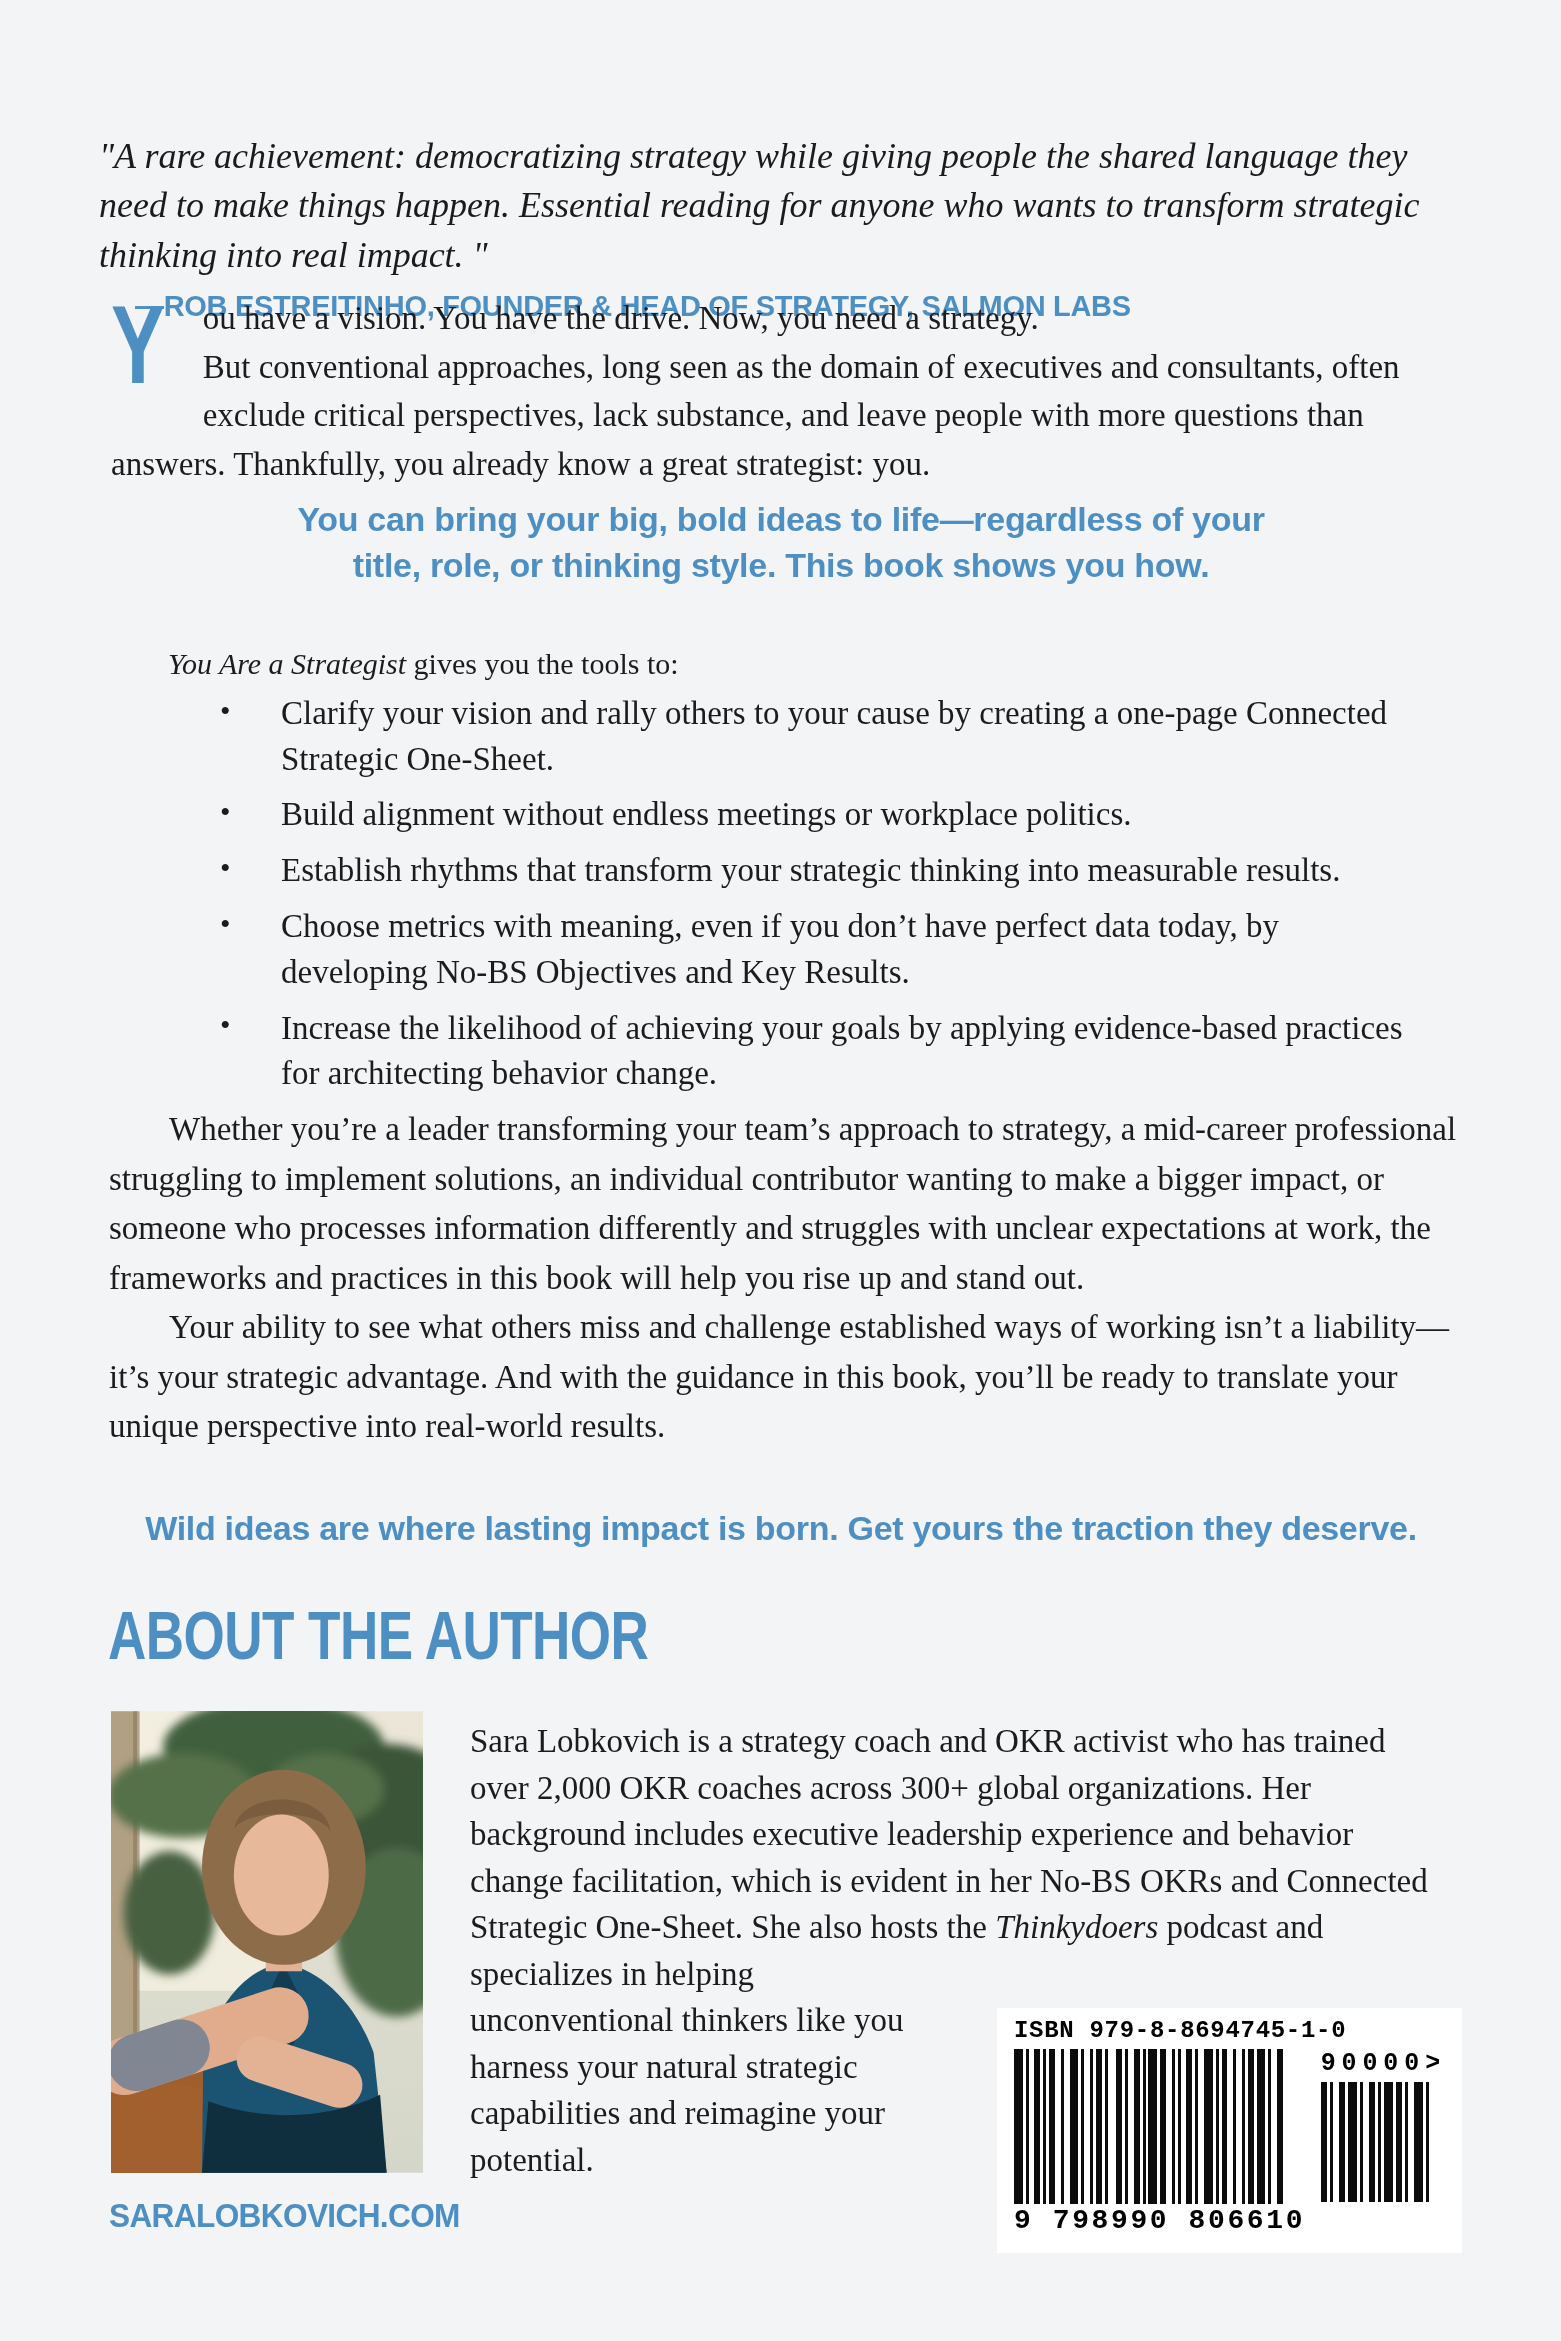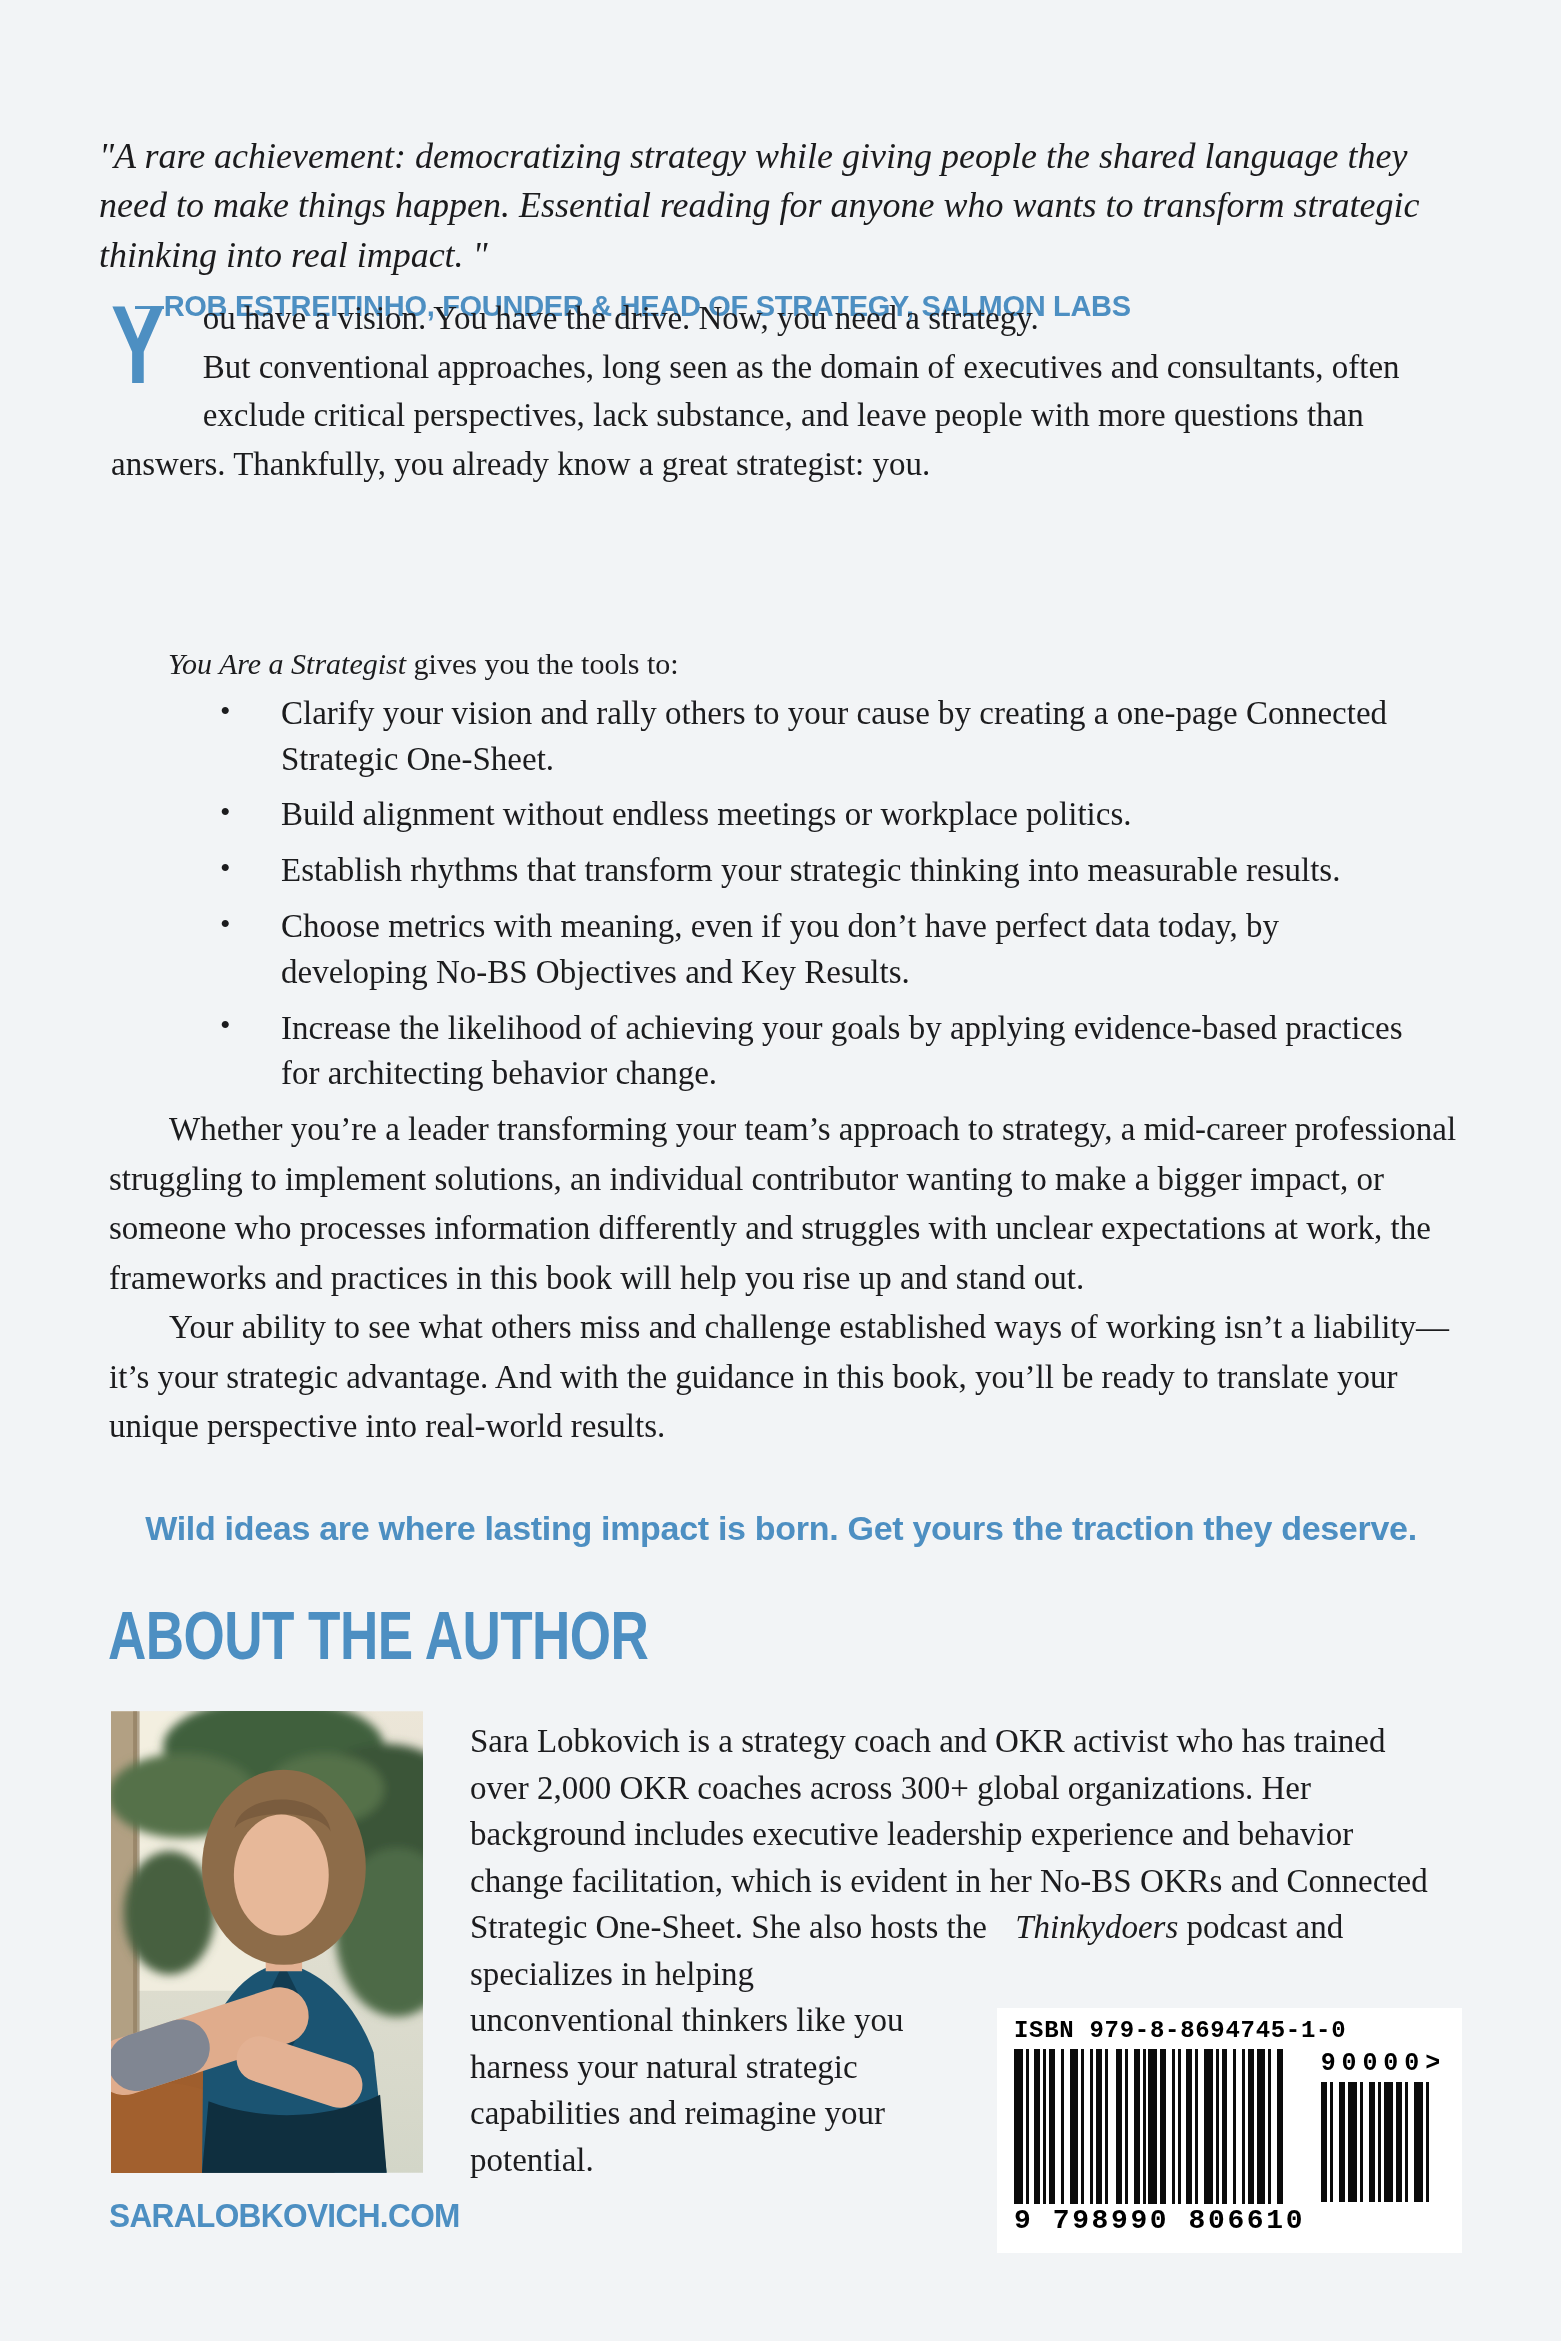--- a/index.html
+++ b/index.html
@@ -42,21 +42,21 @@
   .photo svg{display:block;}
 
   .website{position:absolute;left:109px;top:2196px;color:#4d8fc2;
            font-family:"Liberation Sans",sans-serif;font-weight:bold;font-size:34px;
            letter-spacing:-0.7px;transform:scaleX(0.93);transform-origin:left top;white-space:nowrap;}
 
   .bio{position:absolute;left:470px;top:1718px;font-size:33px;line-height:1.41;}
   .bio p{margin:0;}
   .bio .bio1{width:976px;}
   .bio .bio2{width:527px;}
-  .bio em{font-style:italic;margin-left:20px;}
+  .bio em{font-style:italic;}
 
   
   .barcode{position:absolute;left:997px;top:2008px;width:465px;height:245px;background:#ffffff;
            box-sizing:border-box;padding:9px 13px 6.5px 17px;
            font-family:"Liberation Mono","DejaVu Sans Mono",monospace;color:#000;}
   .isbn{font-weight:bold;font-size:24px;letter-spacing:0.7px;white-space:nowrap;}
   .bc-row{display:flex;margin-top:5.2px;}
   .bars{font-size:0;white-space:nowrap;}
   .bars span{display:inline-block;height:100%;}
   .bc-main .bars{height:155px;width:276px;}
@@ -70,20 +70,24 @@
 
 <div class="page">
 
   <p class="quote"><span>"A rare achievement: democratizing strategy while giving people the shared language they need to make things happen. Essential reading for anyone who wants to transform strategic thinking into real impact. " </span><span class="q-attr">—ROB ESTREITINHO, FOUNDER &amp; HEAD OF STRATEGY, SALMON LABS</span></p>
 
   <div class="intro">
     <span class="dropcap">Y</span><span>ou have a vision. You have the drive. Now, you need a strategy.</span><br>
     <span>But conventional approaches, long seen as the domain of executives and consultants, often exclude critical perspectives, lack substance, and leave people with more questions than answers. Thankfully, you already know a great strategist: you.</span>
   </div>
 
+  <div class="callout" style="top:497px;">
+    <span>You can bring your big, bold ideas to life—regardless of your</span><br>
+    <span>title, role, or thinking style. This book shows you how.</span>
+  </div>
 
   <p class="tools"><em>You Are a Strategist</em><span> gives you the tools to:</span></p>
 
   <ul class="bullets">
     <li><span class="dot">•</span><span>Clarify your vision and rally others to your cause by creating a one-page Connected Strategic One-Sheet.</span></li>
     <li><span class="dot">•</span><span>Build alignment without endless meetings or workplace politics.</span></li>
     <li><span class="dot">•</span><span>Establish rhythms that transform your strategic thinking into measurable results.</span></li>
     <li><span class="dot">•</span><span>Choose metrics with meaning, even if you don’t have perfect data today, by developing No-BS Objectives and Key Results.</span></li>
     <li><span class="dot">•</span><span>Increase the likelihood of achieving your goals by applying evidence-based practices for architecting behavior change.</span></li>
   </ul>

